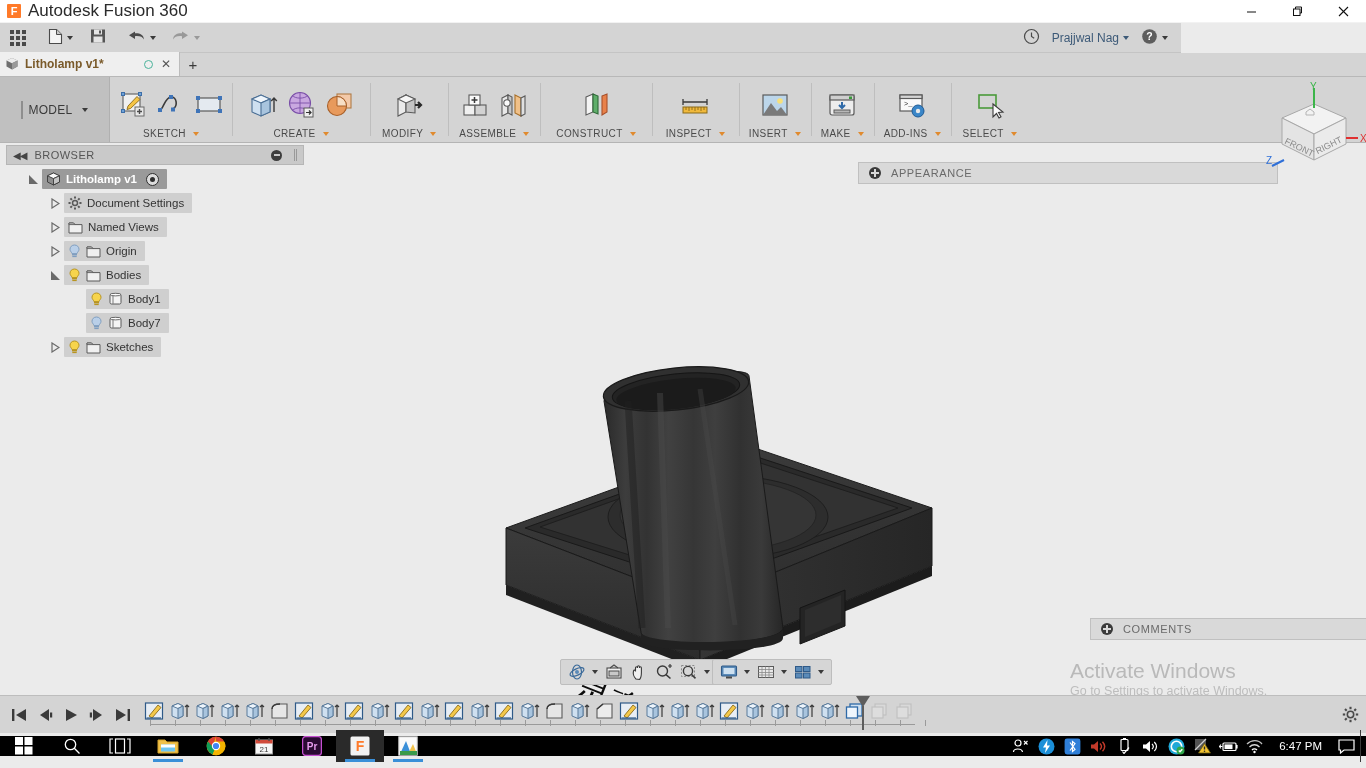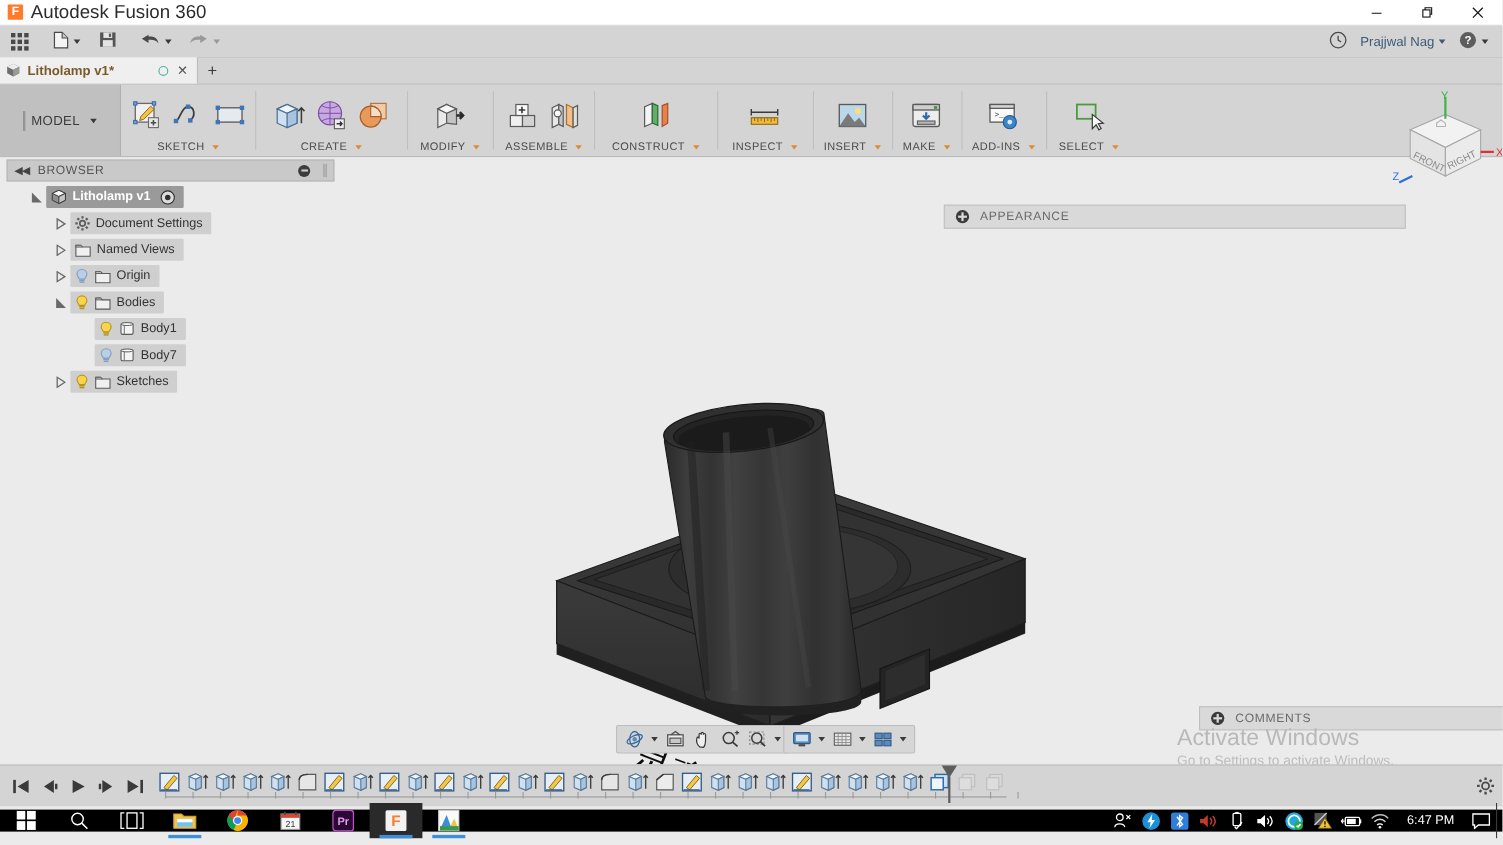--- a/index.html
+++ b/index.html
@@ -27,21 +27,21 @@
   }
   .tb-title { font-size:17px; color:#2b2b2b; }
   .winbtns { margin-left:auto; display:flex; height:23px; }
   .winbtn {
     width:46px; height:23px; display:flex; align-items:center; justify-content:center;
     font-size:11px; color:#111;
   }
 
   
   .qat {
-    position:absolute; top:23px; left:0; width:1366px; height:30px;
+    position:absolute; top:23px; left:0; width:1181px; height:30px;
     background:#d4d4d4; display:flex; align-items:center;
     border-bottom:1px solid #c4c4c4;
   }
   .qat-item { display:flex; align-items:center; height:30px; padding:0 5px; cursor:default; }
   .caret { width:0;height:0;border-left:3.5px solid transparent;border-right:3.5px solid transparent;
            border-top:4px solid #3a3a3a; margin-left:4px; }
   .grid9 { display:grid; grid-template-columns:repeat(3,4px); grid-template-rows:repeat(3,4px); gap:2px; }
   .grid9 i { background:#4a4a4a; display:block; }
   .qat-right { margin-left:auto; display:flex; align-items:center; padding-right:8px; gap:2px; }
   .username { font-size:12px; color:#3d5a78; }
@@ -116,21 +116,21 @@
 
   
   .canvas {
     position:absolute; top:143px; left:0; width:1366px; height:552px; background:#ebebeb;
     overflow:hidden;
   }
 
   
   .sidepanel {
     position:absolute; height:22px; background:#d9d9d9; border:1px solid #c0c0c0;
-    display:flex; align-items:center; padding:0 10px; gap:10px;margin-top:24px;
+    display:flex; align-items:center; padding:0 10px; gap:10px;
   }
   .panel-plus {
     width:12px;height:12px;border-radius:50%;background:#3a3a3a; position:relative; flex:none;
   }
   .panel-plus::before{content:"";position:absolute;left:5px;top:2.4px;width:2px;height:7.2px;background:#d9d9d9;}
   .panel-plus::after{content:"";position:absolute;left:2.4px;top:5px;width:7.2px;height:2px;background:#d9d9d9;}
   .panel-label { font-size:11px; color:#6a6a6a; letter-spacing:.6px; }
   #appearance-panel { top:162px; left:858px; width:420px; }
   #comments-panel { top:618px; left:1090px; width:286px; }
 

